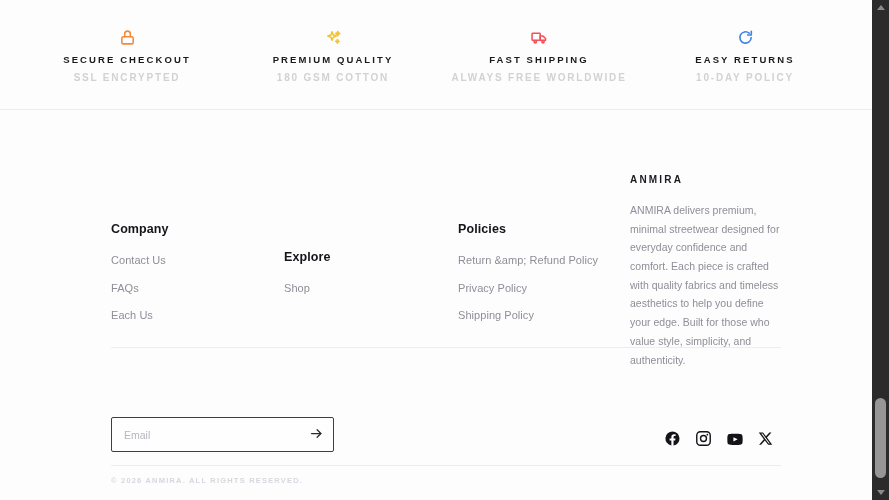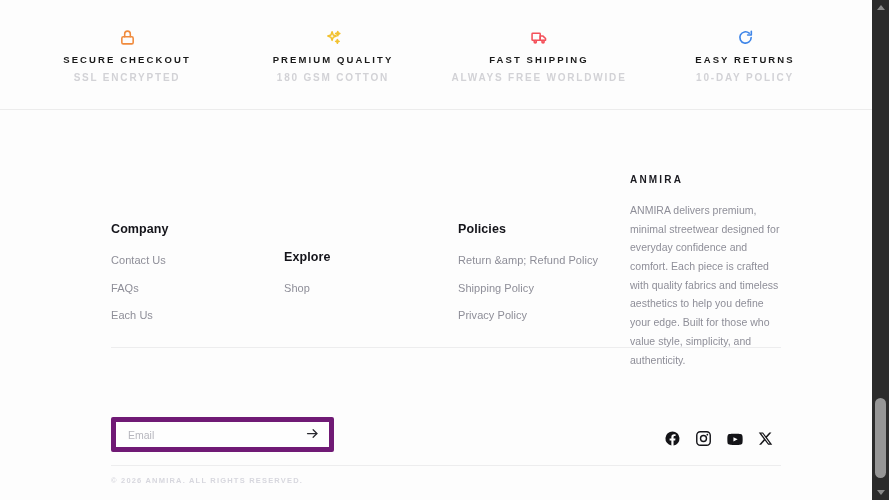--- a/index.html
+++ b/index.html
@@ -125,21 +125,21 @@
     left: 111px; top: 389px;
     font-size: 13.5px;
     font-weight: bold;
     color: #14141a;
     letter-spacing: 0.1px;
   }
   .subscribe-form {
     position: absolute;
     left: 111px; top: 417px;
     width: 223px; height: 35px;
-    border: 5px solid #701a75;
+    border: 1px solid #701a75;
     border-radius: 2px;
     background: #fefefe;
     display: flex;
     align-items: center;
   }
   .subscribe-input {
     flex: 1;
     border: none;
     outline: none;
     background: transparent;
@@ -290,22 +290,22 @@
       </div>
 
       <div class="col-explore">
         <div class="col-head">Explore</div>
         <a class="col-link" href="#">Shop</a>
       </div>
 
       <div class="col-policies">
         <div class="col-head">Policies</div>
         <a class="col-link" href="#">Return &amp;amp; Refund Policy</a>
+        <a class="col-link" href="#">Privacy Policy</a>
         <a class="col-link" href="#">Shipping Policy</a>
-        <a class="col-link" href="#">Privacy Policy</a>
       </div>
 
       <div class="col-brand">
         <div class="col-head brand">ANMIRA</div>
         <p class="brand-text">ANMIRA delivers premium, minimal streetwear designed for everyday confidence and comfort. Each piece is crafted with quality fabrics and timeless aesthetics to help you define your edge. Built for those who value style, simplicity, and authenticity.</p>
       </div>
 
     </div>
 
     <div class="divider" id="divider-top"></div>

